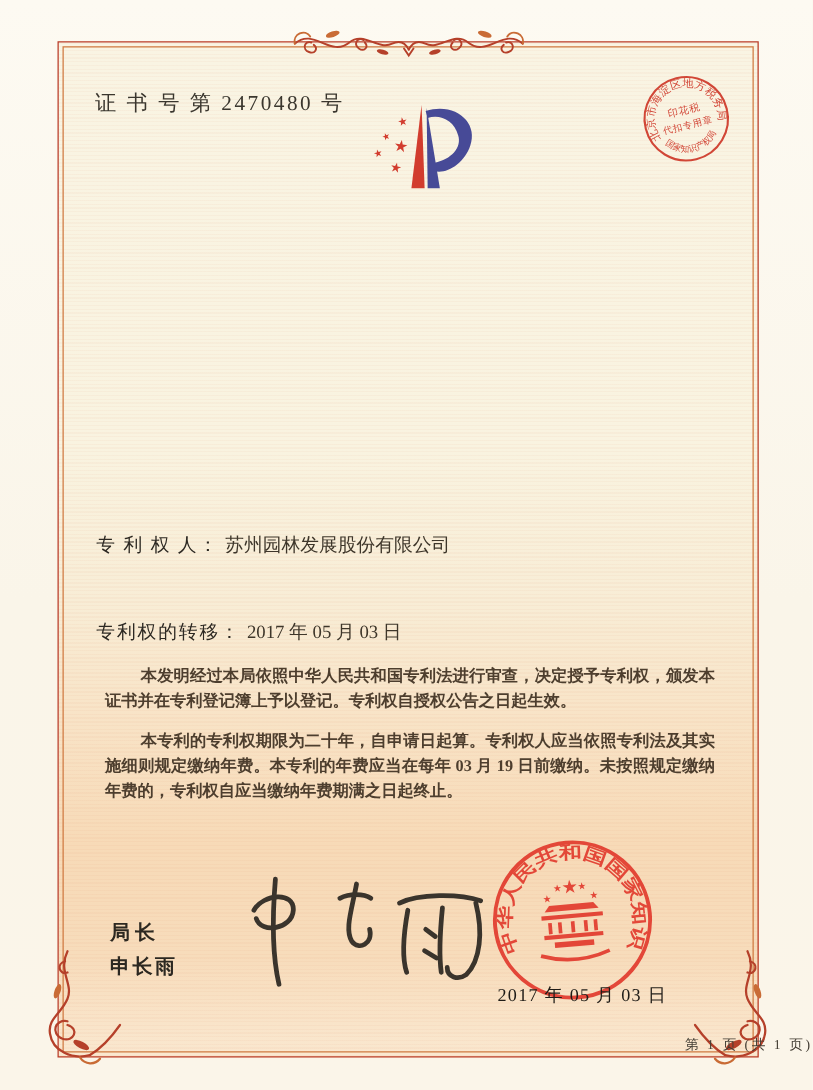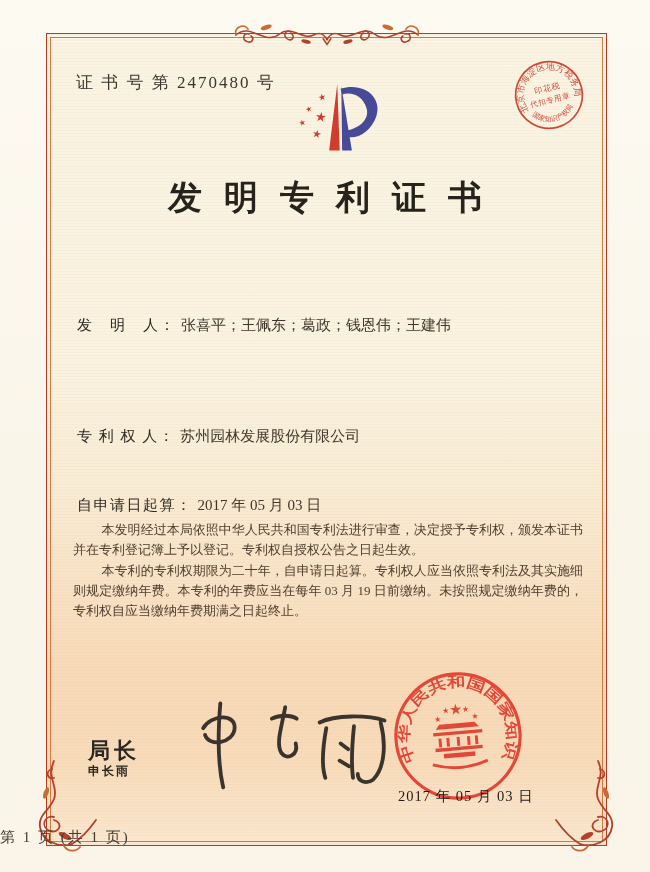--- a/index.html
+++ b/index.html
@@ -23,27 +23,27 @@
   .logo{position:absolute;left:279px;top:79px;width:110px;height:78px;}
   .tax-stamp{position:absolute;left:505px;top:51px;width:88px;height:88px;transform:rotate(-14deg);opacity:.93;}
   .title{position:absolute;left:0;top:175px;width:100%;text-align:center;
     font-size:34px;font-weight:700;color:#26231d;letter-spacing:22px;text-indent:22px;white-space:nowrap;}
   .field{position:absolute;left:77px;font-size:15px;white-space:nowrap;}
   .field .lab{letter-spacing:1.5px;color:#2c2822;}
   .field .val{margin-left:5px;color:#3e362a;}
   .f0{top:255px}.f1{top:316px}.f2{top:361px}.f3{top:406px}.f4{top:427px}.f5{top:496px}
   .body-text{position:absolute;left:72px;top:519px;width:512px;font-size:13px;line-height:20px;
     color:#4d3e2e;text-align:justify;}
-  .body-text p{margin:1px;text-indent:2.2em;}
-  .signoff-title{position:absolute;left:88px;top:736px;font-size:22px;font-weight:700;letter-spacing:4px;color:#2c2821;font-family:"Liberation Sans","DejaVu Sans",sans-serif;}
-  .signoff-name{position:absolute;left:88px;top:763px;font-size:12px;font-weight:700;letter-spacing:2px;color:#2c2821;font-family:Liberation Sans, sans-serif;}
+  .body-text p{margin:12px;text-indent:2.2em;font-weight:bold;}
+  .signoff-title{position:absolute;left:88px;top:736px;font-size:16px;font-weight:700;letter-spacing:4px;color:#2c2821;font-family:"Liberation Sans","DejaVu Sans",sans-serif;}
+  .signoff-name{position:absolute;left:88px;top:763px;font-size:16px;font-weight:700;letter-spacing:2px;color:#2c2821;font-family:Liberation Sans, sans-serif;}
   .signature{position:absolute;left:180px;top:690px;width:220px;height:105px;}
   .main-seal{position:absolute;left:391px;top:669px;width:134px;height:134px;transform:rotate(-5deg);opacity:.92;}
   .issue-date{position:absolute;left:398px;top:787px;font-size:14.5px;letter-spacing:1px;color:#1f1c17;white-space:nowrap;}
-  .footer{position:absolute;left:0;top:828px;width:100%;text-align:left;font-size:15px;letter-spacing:2px;color:#423c33;}
+  .footer{position:absolute;left:0;top:828px;width:100%;text-align:right;font-size:11px;letter-spacing:2px;color:#423c33;}
   .top-flourish{position:absolute;left:228px;top:15px;width:198px;height:38px;}
   .corner-flourish{position:absolute;width:82px;height:96px;}
   .cf-left{left:24px;top:757px;}
   .cf-right{left:546px;top:757px;transform:scaleX(-1);}
   svg{display:block;}
 </style>
 </head>
 <body>
 
 <div class="page">
@@ -114,30 +114,26 @@
     <text fill="#cf3a2b" font-size="12">
       <textPath href="#taxTop" textLength="140" lengthAdjust="spacingAndGlyphs">北京市海淀区地方税务局</textPath>
     </text>
     <text fill="#cf3a2b" font-size="10">
       <textPath href="#taxBottom" textLength="68" lengthAdjust="spacingAndGlyphs">国家知识产权局</textPath>
     </text>
     <text x="62" y="56" text-anchor="middle" fill="#cf3a2b" font-size="11.5" letter-spacing="1">印花税</text>
     <text x="62" y="73" text-anchor="middle" fill="#cf3a2b" font-size="10.5" letter-spacing="1">代扣专用章</text>
   </svg>
 
-  <div class="title">发明专利证书</div>
 
-  <div class="field f1">
-    <span class="lab">发　明　人：</span><span class="val">张喜平；王佩东；葛政；钱恩伟；王建伟</span>
-  </div>
   <div class="field f4">
     <span class="lab">专 利 权 人：</span><span class="val">苏州园林发展股份有限公司</span>
   </div>
   <div class="field f5">
-    <span class="lab">自申请日起算：</span><span class="val">2017 年 05 月 03 日</span>
+    <span class="lab">专利权的转移：</span><span class="val">2017 年 05 月 03 日</span>
   </div>
 
   <div class="body-text">
     <p>本发明经过本局依照中华人民共和国专利法进行审查，决定授予专利权，颁发本证书并在专利登记簿上予以登记。专利权自授权公告之日起生效。</p>
     <p>本专利的专利权期限为二十年，自申请日起算。专利权人应当依照专利法及其实施细则规定缴纳年费。本专利的年费应当在每年 03 月 19 日前缴纳。未按照规定缴纳年费的，专利权自应当缴纳年费期满之日起终止。</p>
   </div>
 
   <div class="signoff-title">局长</div>
   <div class="signoff-name">申长雨</div>
 

